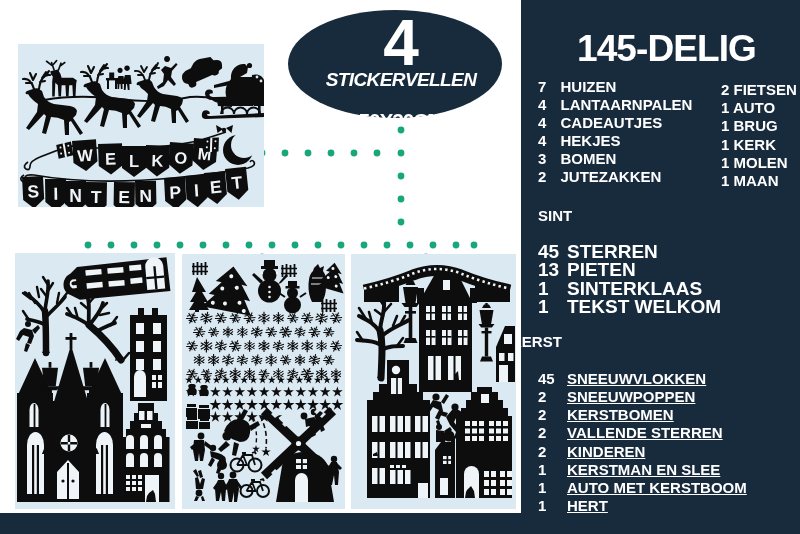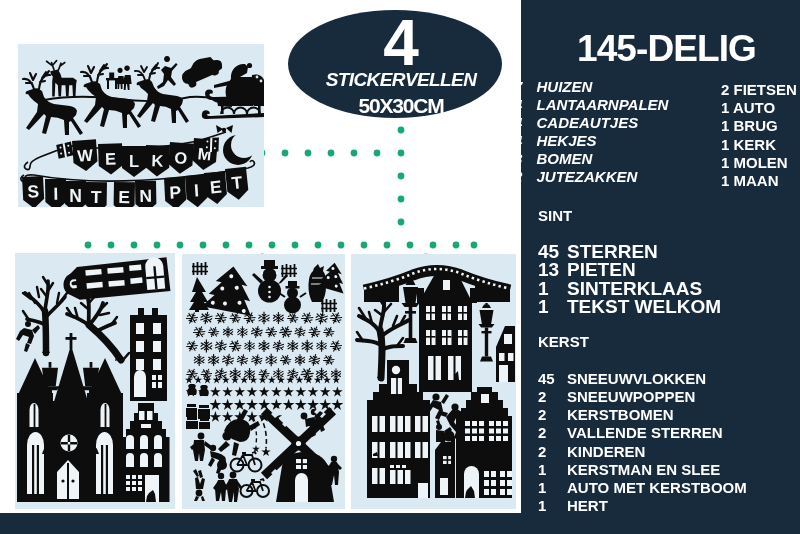--- a/index.html
+++ b/index.html
@@ -11,57 +11,57 @@
 </style>
 </head>
 <body>
 
 <div class="abs" style="left:521px;top:0;width:279px;height:534px;background:#182b3d;"></div>
 
 <div class="abs" style="left:0;top:513px;width:800px;height:21px;background:#182b3d;"></div>
 
 <div class="abs w" style="left:527px;top:29.5px;width:279px;font-size:37px;line-height:37px;letter-spacing:-0.9px;text-align:center;">145-DELIG</div>
 
-<div class="abs w" style="left:514px;top:78px;font-size:15px;line-height:17.9px;white-space:nowrap;font-style:italic;">
+<div class="abs w" style="left:538px;top:78px;font-size:15px;line-height:17.9px;white-space:nowrap;">
 <span class="n">7</span>HUIZEN<br><span class="n">4</span>LANTAARNPALEN<br><span class="n">4</span>CADEAUTJES<br><span class="n">4</span>HEKJES<br><span class="n">3</span>BOMEN<br><span class="n">2</span>JUTEZAKKEN
 </div>
 
 <div class="abs w" style="left:721px;top:73px;font-size:15px;line-height:18.2px;white-space:nowrap;margin-top:8px;">
 2 FIETSEN<br>1 AUTO<br>1 BRUG<br>1 KERK<br>1 MOLEN<br>1 MAAN
 </div>
 
 <div class="abs w" style="left:538px;top:207px;font-size:15px;">SINT</div>
 
 <div class="abs w" style="left:538px;top:243px;font-size:19px;line-height:18.4px;white-space:nowrap;">
 <span style="display:inline-block;width:29px;">45</span>STERREN<br>
 <span style="display:inline-block;width:29px;">13</span>PIETEN<br>
 <span style="display:inline-block;width:29px;">1</span>SINTERKLAAS<br>
 <span style="display:inline-block;width:29px;">1</span>TEKST WELKOM
 </div>
 
-<div class="abs w" style="left:538px;top:333px;font-size:15px;">KERST</div>
-
-<div class="abs w" style="left:538px;top:370px;font-size:15px;line-height:18.15px;white-space:nowrap;">
+<div class="abs w" style="left:511px;top:333px;font-size:15px;">KERST</div>
+
+<div class="abs w" style="left:538px;top:370px;font-size:15px;line-height:18.15px;white-space:nowrap;text-decoration:underline;">
 <span style="display:inline-block;width:29px;">45</span>SNEEUWVLOKKEN<br>
 <span style="display:inline-block;width:29px;">2</span>SNEEUWPOPPEN<br>
 <span style="display:inline-block;width:29px;">2</span>KERSTBOMEN<br>
 <span style="display:inline-block;width:29px;">2</span>VALLENDE STERREN<br>
 <span style="display:inline-block;width:29px;">2</span>KINDEREN<br>
 <span style="display:inline-block;width:29px;">1</span>KERSTMAN EN SLEE<br>
 <span style="display:inline-block;width:29px;">1</span>AUTO MET KERSTBOOM<br>
 <span style="display:inline-block;width:29px;">1</span>HERT
 </div>
 
 <div class="abs" style="left:288px;top:10px;width:214px;height:108px;background:#182b3d;border-radius:50%;"></div>
 
 <div class="abs w" style="left:294px;top:15px;width:214px;text-align:center;font-size:64px;line-height:56px;">4</div>
 
 <div class="abs w" style="left:294px;top:68.5px;width:214px;text-align:center;font-size:19px;line-height:22px;letter-spacing:-0.6px;font-style:italic;">STICKERVELLEN</div>
 
-<div class="abs w" style="left:294px;top:96px;width:214px;text-align:center;font-size:21px;line-height:20px;letter-spacing:-1.2px;">50X30CM</div>
+<div class="abs w" style="left:294px;top:111px;width:214px;text-align:center;font-size:21px;line-height:20px;letter-spacing:-1.2px;">50X30CM</div>
 
 <svg class="abs" style="left:0;top:0;" width="800" height="534" viewBox="0 0 800 534">
   <g fill="#18a77b">
 
     <circle cx="401" cy="130" r="3.4"></circle>
 
     <g>
       <circle cx="262" cy="153" r="3.4"></circle>
         <circle cx="285" cy="153" r="3.4"></circle>
         <circle cx="308" cy="153" r="3.4"></circle>

